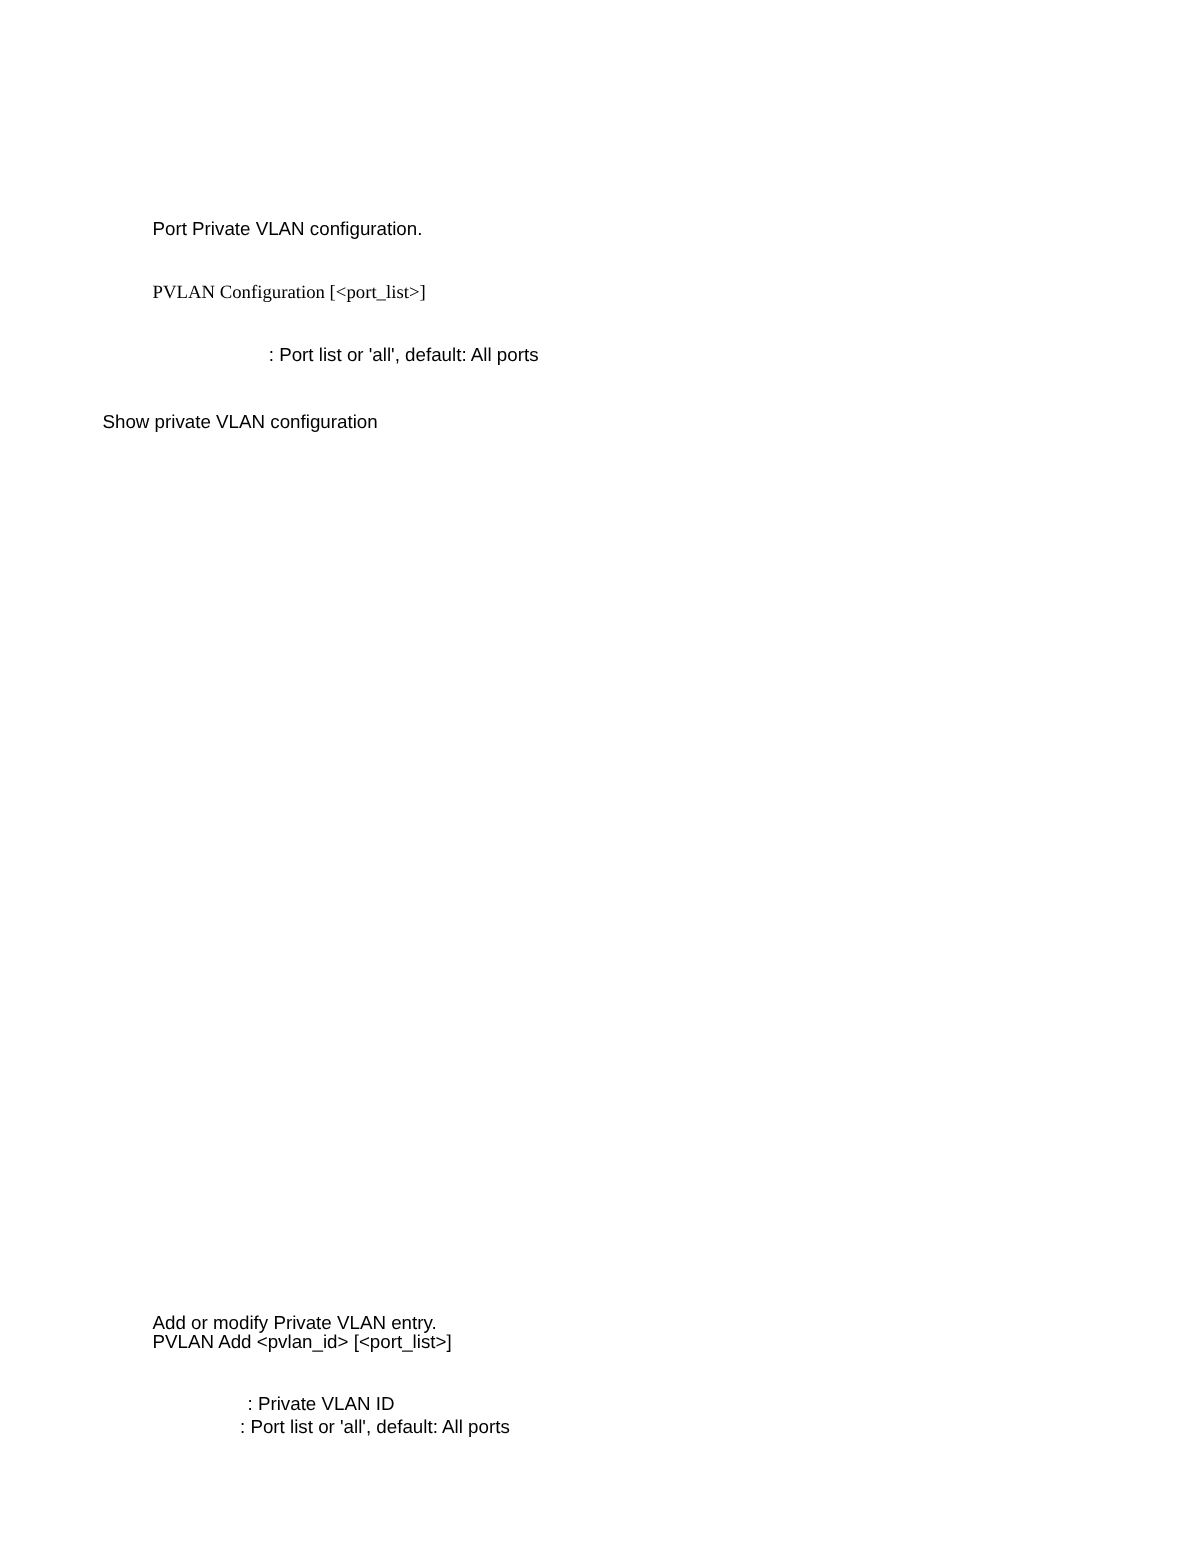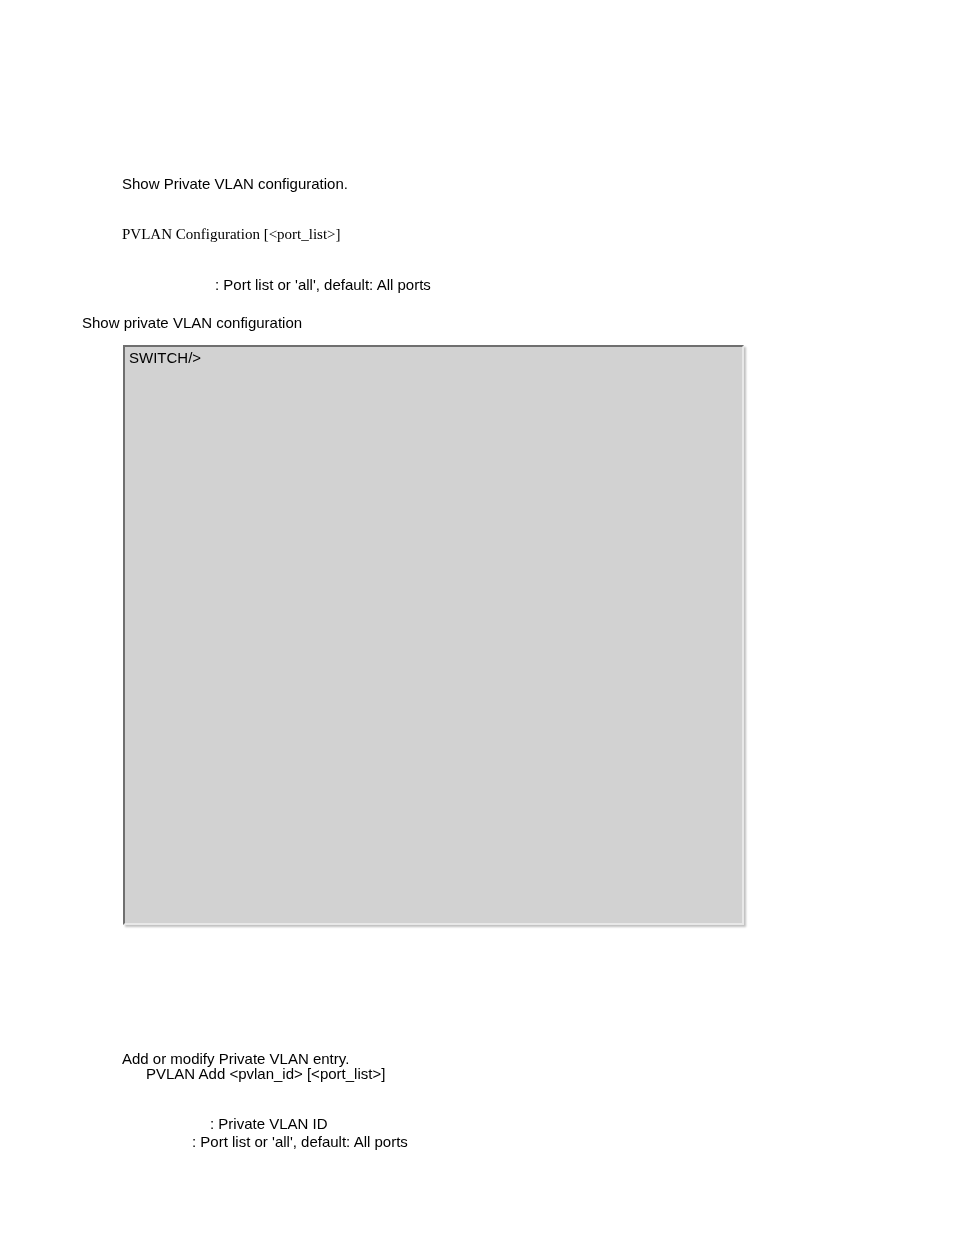--- a/index.html
+++ b/index.html
@@ -40,32 +40,29 @@
     top: 2px;
     font-family: Arial, Helvetica, sans-serif;
     font-size: 15px;
   }
 </style>
 </head>
 <body>
 
 <div class="page">
 
-  <div class="line" style="left:122px; top:175px;">Show Private VLAN configuration.</div>
+  <div class="line" style="left:122px; top:175px;">Port Private VLAN configuration.</div>
 
   <div class="line" style="left:122px; top:226px;font-family:Liberation Serif, serif;">PVLAN Configuration [&lt;port_list&gt;]</div>
 
   <div class="line" style="left:215px; top:276px;">: Port list or 'all', default: All ports</div>
 
-  <div class="line" style="left:82px; top:314px;">Show private VLAN configuration</div>
+  <div class="line" style="left:82px; top:329px;">Show private VLAN configuration</div>
 
-  <div class="terminal">
-    <div class="prompt">SWITCH/&gt;</div>
-  </div>
 
   <div class="line" style="left:122px; top:1014px;margin-top:36px;">Add or modify Private VLAN entry.</div>
 
-  <div class="line" style="left:122px; top:1065px;margin-left:24px;">PVLAN Add &lt;pvlan_id&gt; [&lt;port_list&gt;]</div>
+  <div class="line" style="left:122px; top:1065px;">PVLAN Add &lt;pvlan_id&gt; [&lt;port_list&gt;]</div>
 
-  <div class="line" style="left:198px; top:1115px;margin-left:12px;">: Private VLAN ID</div>
+  <div class="line" style="left:198px; top:1115px;">: Private VLAN ID</div>
   <div class="line" style="left:192px; top:1133px;">: Port list or 'all', default: All ports</div>
 
 </div>
 
 </body></html>

